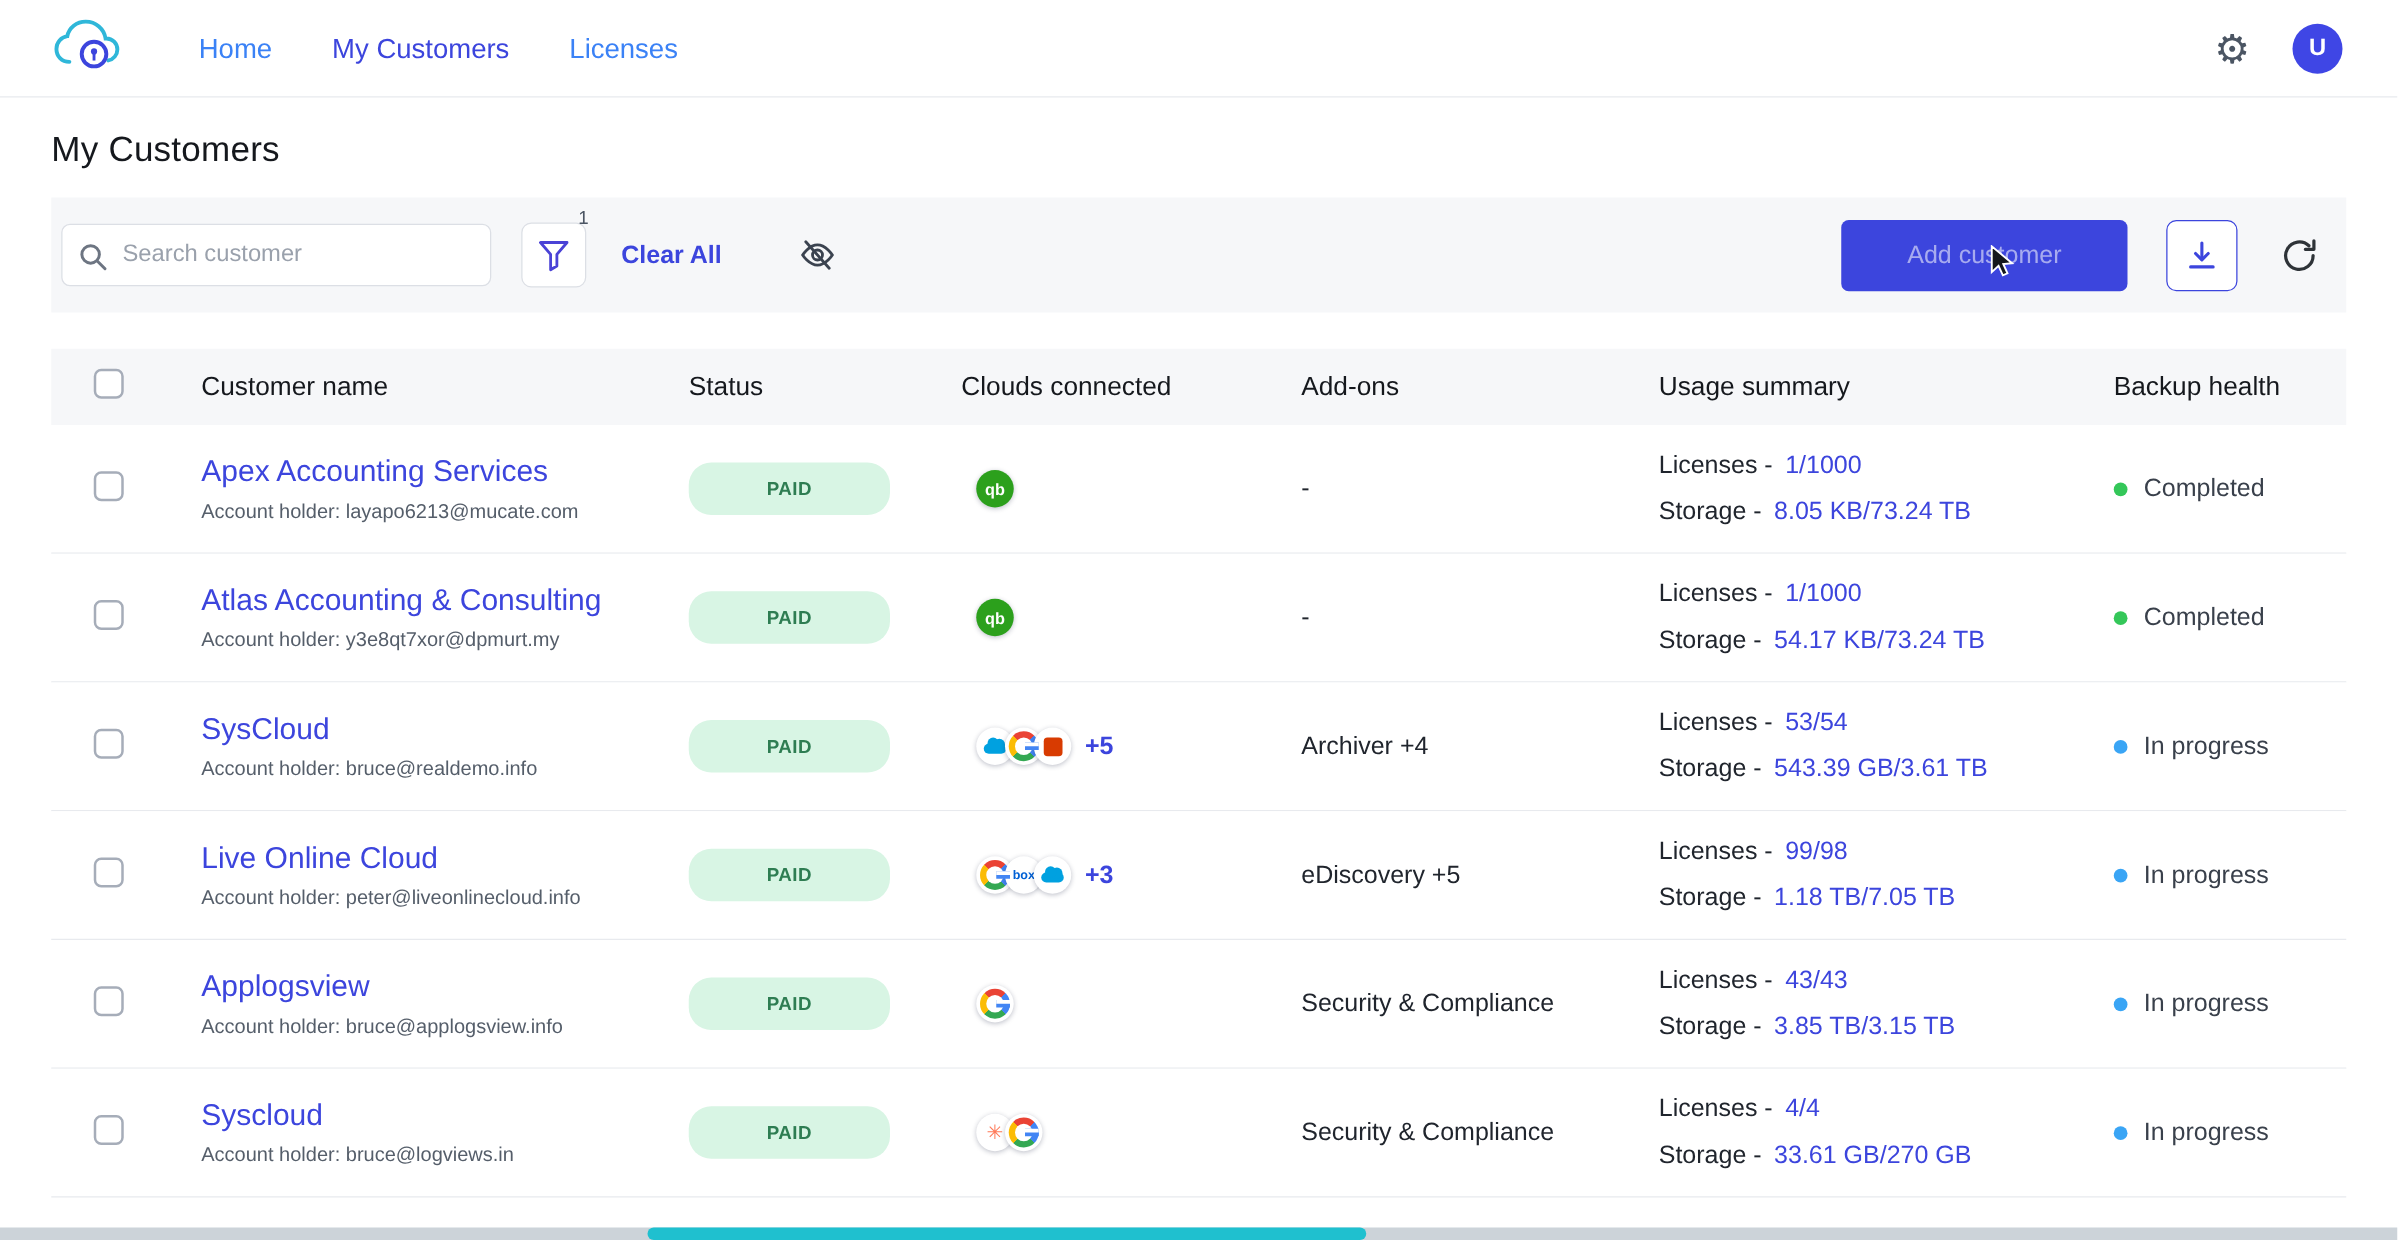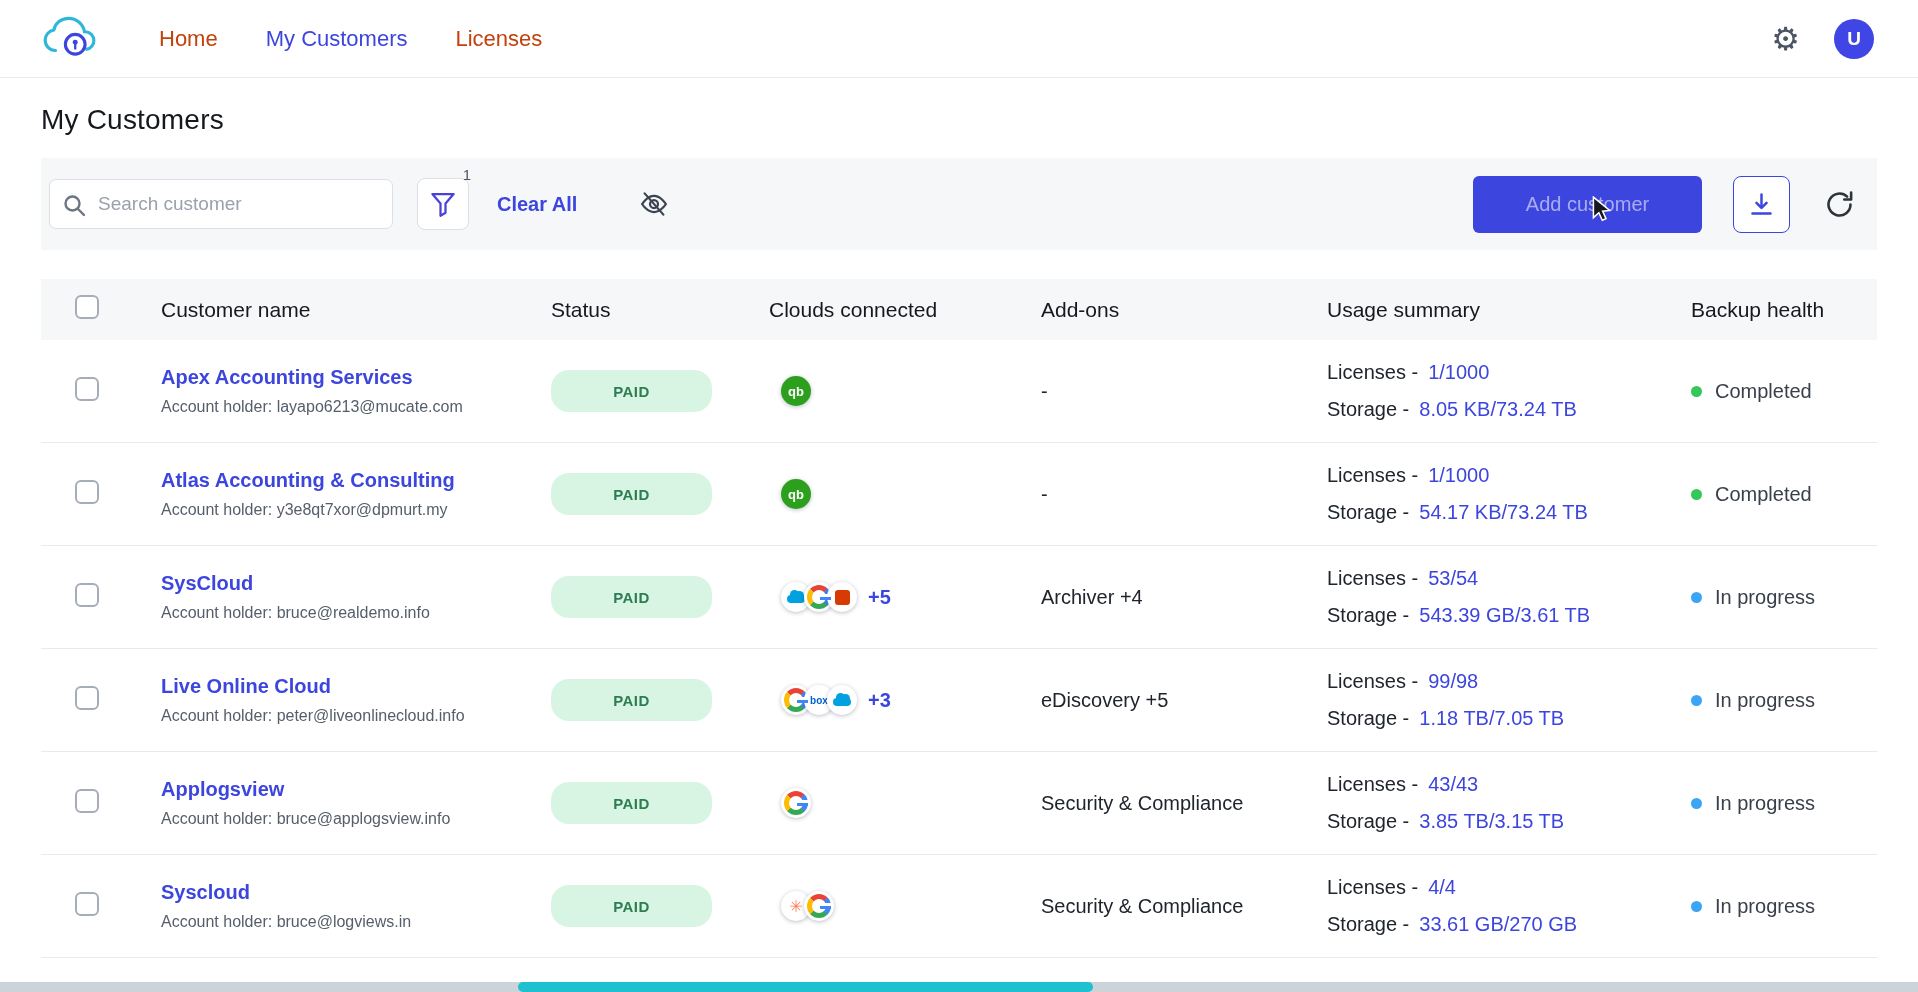--- a/index.html
+++ b/index.html
@@ -14,21 +14,21 @@
   html,body{margin:0;padding:0}
   body{
     width:1918px;height:992px;overflow:hidden;position:relative;
     background:#fff;color:#20242c;
     font-family:"Liberation Sans","DejaVu Sans",sans-serif;
   }
   
   .topnav{height:78px;display:flex;align-items:center;padding:0 44px 0 41px;border-bottom:1px solid #e8eaee;background:#fff}
   .logo{display:flex;align-items:center}
   .nav-links{display:flex;gap:48px;margin-left:62px}
-  .nav-link{font-size:22px;font-weight:500;color:#c2410c;text-decoration:none;cursor:pointer}
+  .nav-link{font-size:22px;font-weight:500;color:#3b82f6;text-decoration:none;cursor:pointer}
   .nav-link.active{color:var(--accent)}
   .nav-right{margin-left:auto;display:flex;align-items:center;gap:34px}
   .gear-btn{background:none;border:none;font-size:32px;line-height:1;color:#4b5563;cursor:pointer;padding:0}
   .avatar{width:40px;height:40px;border-radius:50%;background:#3f46e5;color:#fff;display:flex;align-items:center;justify-content:center;font-size:19px;font-weight:700;cursor:pointer}
   
   main{padding:0 41px}
   h1{margin:26px 0 22px;font-size:28px;font-weight:500;color:#15181d;letter-spacing:.2px}
   
   .toolbar{background:#f6f7f9;height:92px;display:flex;align-items:center;padding:0 22px 0 8px;position:relative}
   .search-box{position:relative;width:344px;height:50px;background:#fff;border:1px solid #dcdfe5;border-radius:7px;display:flex;align-items:center;padding-left:46px}
@@ -45,21 +45,21 @@
   .cursor-arrow{position:absolute;left:116px;top:20px;pointer-events:none}
   .download-btn{margin-left:31px;width:57px;height:57px;background:#fff;border:1.6px solid var(--accent);border-radius:8px;display:flex;align-items:center;justify-content:center;cursor:pointer}
   .refresh-btn{margin-left:34px;background:none;border:none;cursor:pointer;padding:0;display:flex}
   
   .table{margin-top:29px}
   .thead,.trow{display:grid;grid-template-columns:120px 390px 218px 272px 286px 364px minmax(0,1fr);align-items:center}
   .thead{height:61px;background:#f6f7f9;font-size:21px;font-weight:500;color:#15181d}
   .trow{min-height:103px;border-bottom:1px solid #e8eaee;background:#fff}
   .cb-cell{padding-left:34px}
   .checkbox{width:24px;height:24px;border:2px solid #a6adb9;border-radius:6px;background:#fff;display:inline-block;cursor:pointer}
-  .cname{color:var(--accent);font-size:20px;font-weight:700;display:inline-block;margin-bottom:9px;cursor:pointer}
+  .cname{color:var(--accent);font-size:24px;font-weight:400;display:inline-block;margin-bottom:9px;cursor:pointer}
   .holder{font-size:16px;color:#555e6a}
   .badge{width:161px;height:42px;background:var(--paid-bg);color:var(--paid-text);border-radius:18px;display:flex;align-items:center;justify-content:center;font-size:15px;font-weight:700;letter-spacing:.4px}
   .clouds{display:flex;align-items:center}
   .cloud-icon{width:30px;height:30px;border-radius:50%;background:#fff;display:inline-flex;align-items:center;justify-content:center;box-shadow:0 1px 4px rgba(20,30,60,.28);font-weight:700;position:relative;margin-left:-7px;flex:none}
   .cloud-icon:first-child{margin-left:12px}
   .clouds-more{margin-left:11px;font-size:20px;font-weight:600;color:var(--accent)}
   .sq{width:15px;height:15px;border-radius:3px;display:block}
   
   .icon-google .g-ring{position:absolute;inset:3px;border-radius:50%;background:conic-gradient(from 45deg,#4285f4 0 90deg,#34a853 90deg 180deg,#fbbc05 180deg 270deg,#ea4335 270deg 360deg)}
   .icon-google .g-ring::after{content:"";position:absolute;inset:5px;background:#fff;border-radius:50%}

